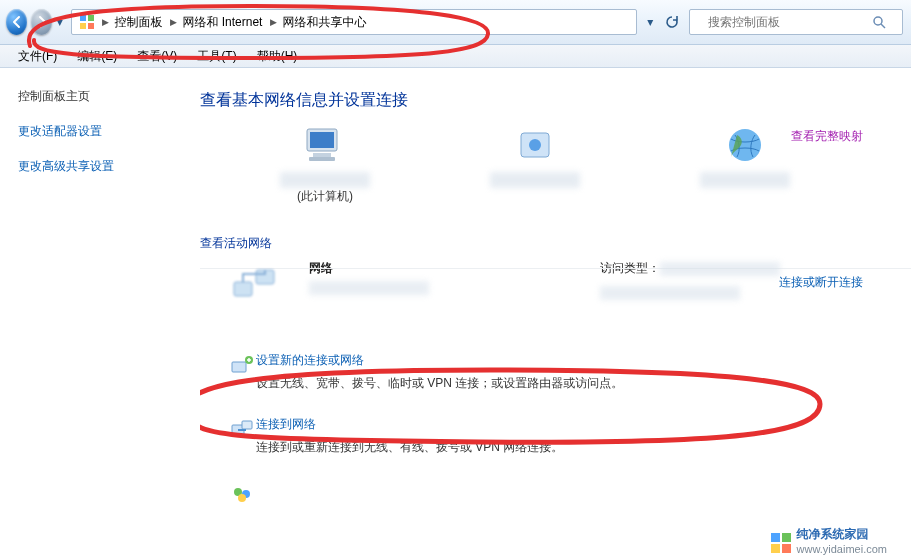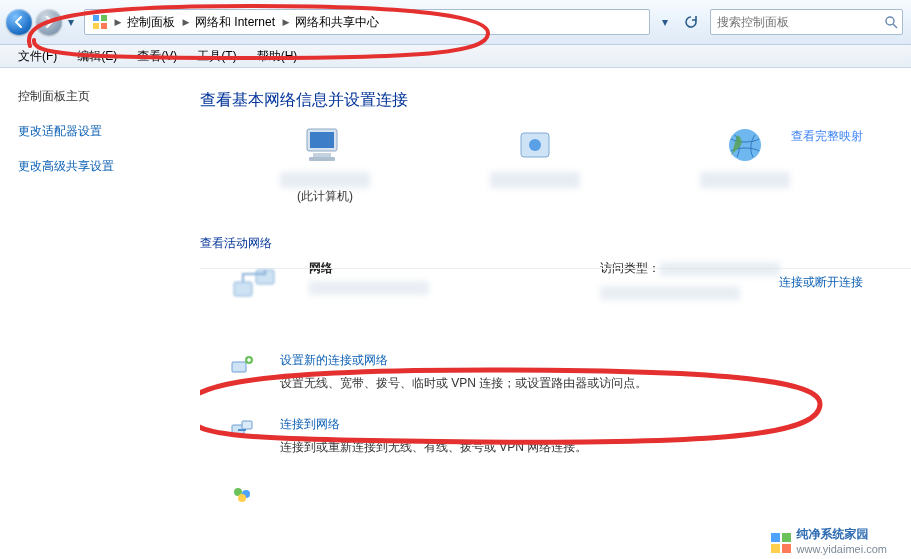--- a/index.html
+++ b/index.html
@@ -82,21 +82,21 @@
     margin-left:4px;
   }
   .search-box {
     margin: 0 8px 0 8px;
     height: 24px;
     flex:1;
     border: 1px solid #a8bcd2;
     background: #fff;
     border-radius: 2px;
     display:flex;align-items:center;
-    padding: 0 4px;
+    padding: 0 16px;
     min-width: 180px;
   }
   .search-box input {
     border:none;outline:none;
     font: inherit;
     color:#7e7e7e;
     width:100%;
     background:transparent;
   }
   .search-ico {
@@ -167,21 +167,21 @@
     filter: blur(3px);
     opacity:.6;
     height: 16px;
     background:#d6e0ea;
     margin-top:4px;
   }
   .full-map-link {
     position:absolute;
     right: 48px;
     top: 60px;
-    color:#3b82f6;
+    color:#a21caf;
     text-decoration:none;
   }
 
   .sec-title {
     color:#003399;
     font-size:12px;
     margin: 16px 0 8px 0;
   }
   .divider {
     position:absolute;
@@ -220,21 +220,21 @@
   .net-right .blur { filter:blur(3px);opacity:.55;background:#d6e0ea;height:14px;width:120px;display:inline-block;vertical-align:middle;}
 
   
   .change-sec {
     margin-top: 44px;
   }
   .task {
     display:flex;
     align-items:flex-start;
     margin: 14px 0 24px 30px;
-    gap: 26px;
+    gap: 2px;
   }
   .task .ico {
     width: 24px; height:24px;
     flex:0 0 24px;
     margin-top:2px;
   }
   .task .txt a {
     color:#0a5fb4;
     text-decoration:none;
   }

